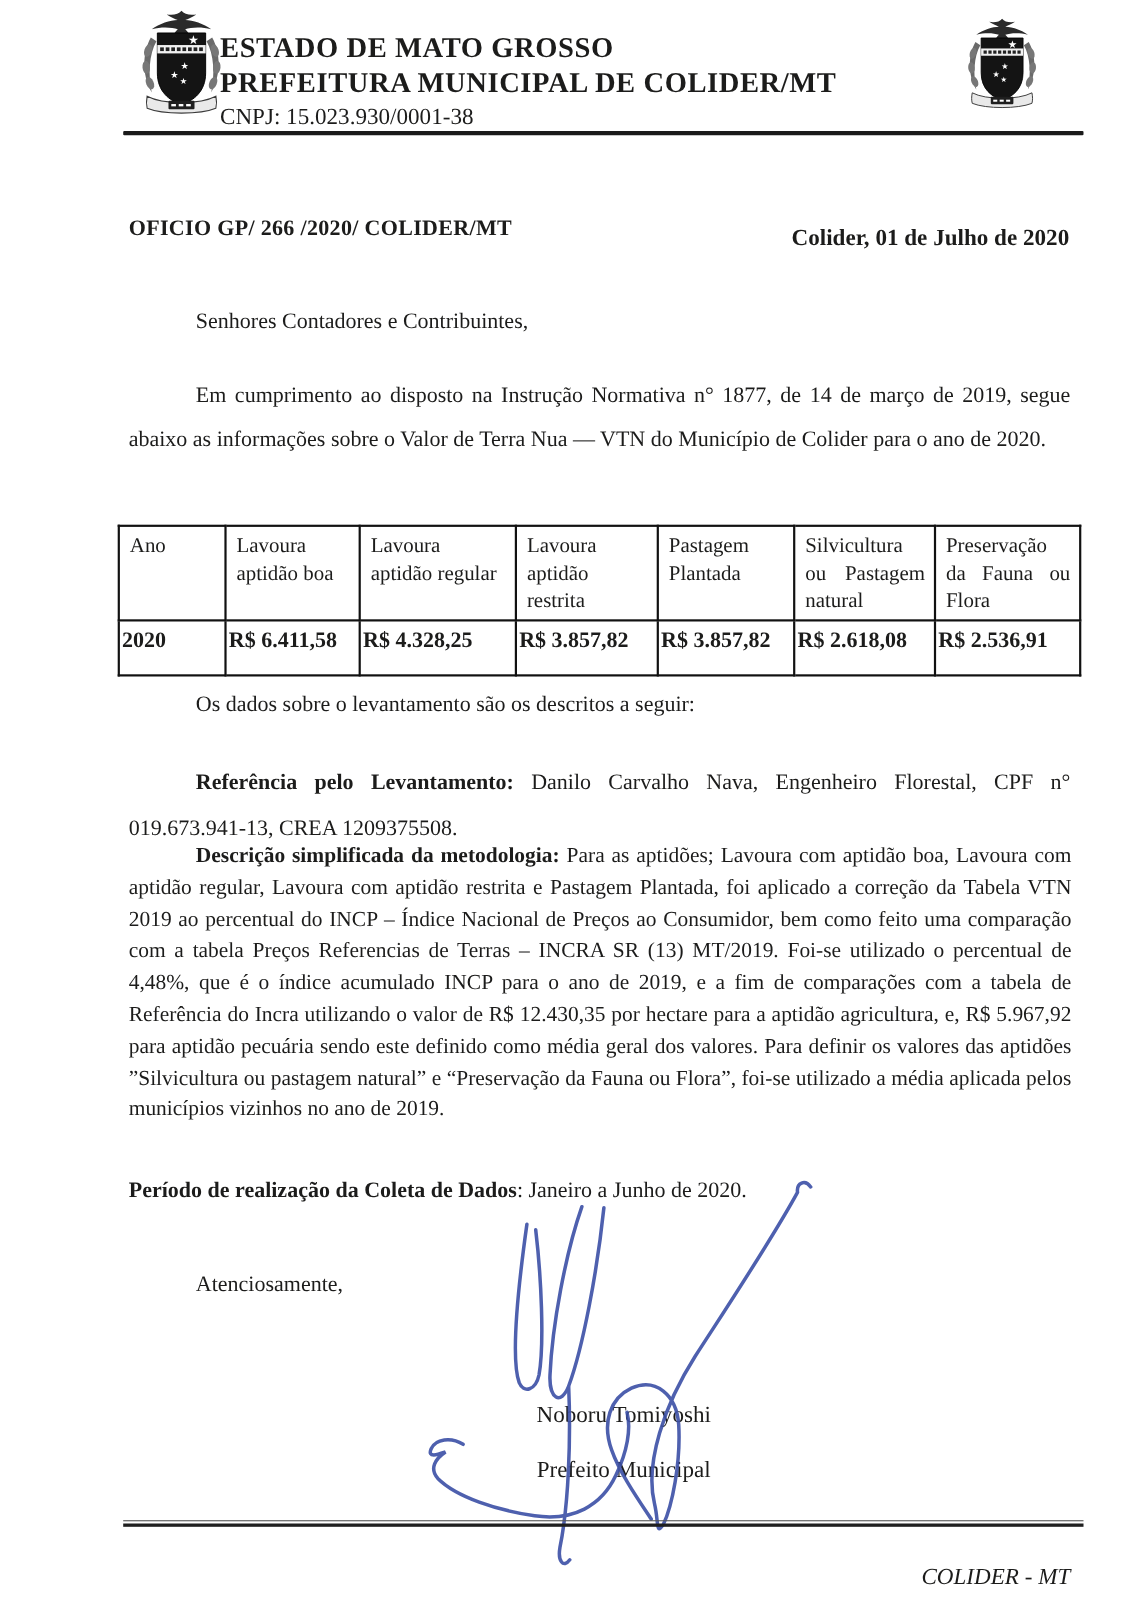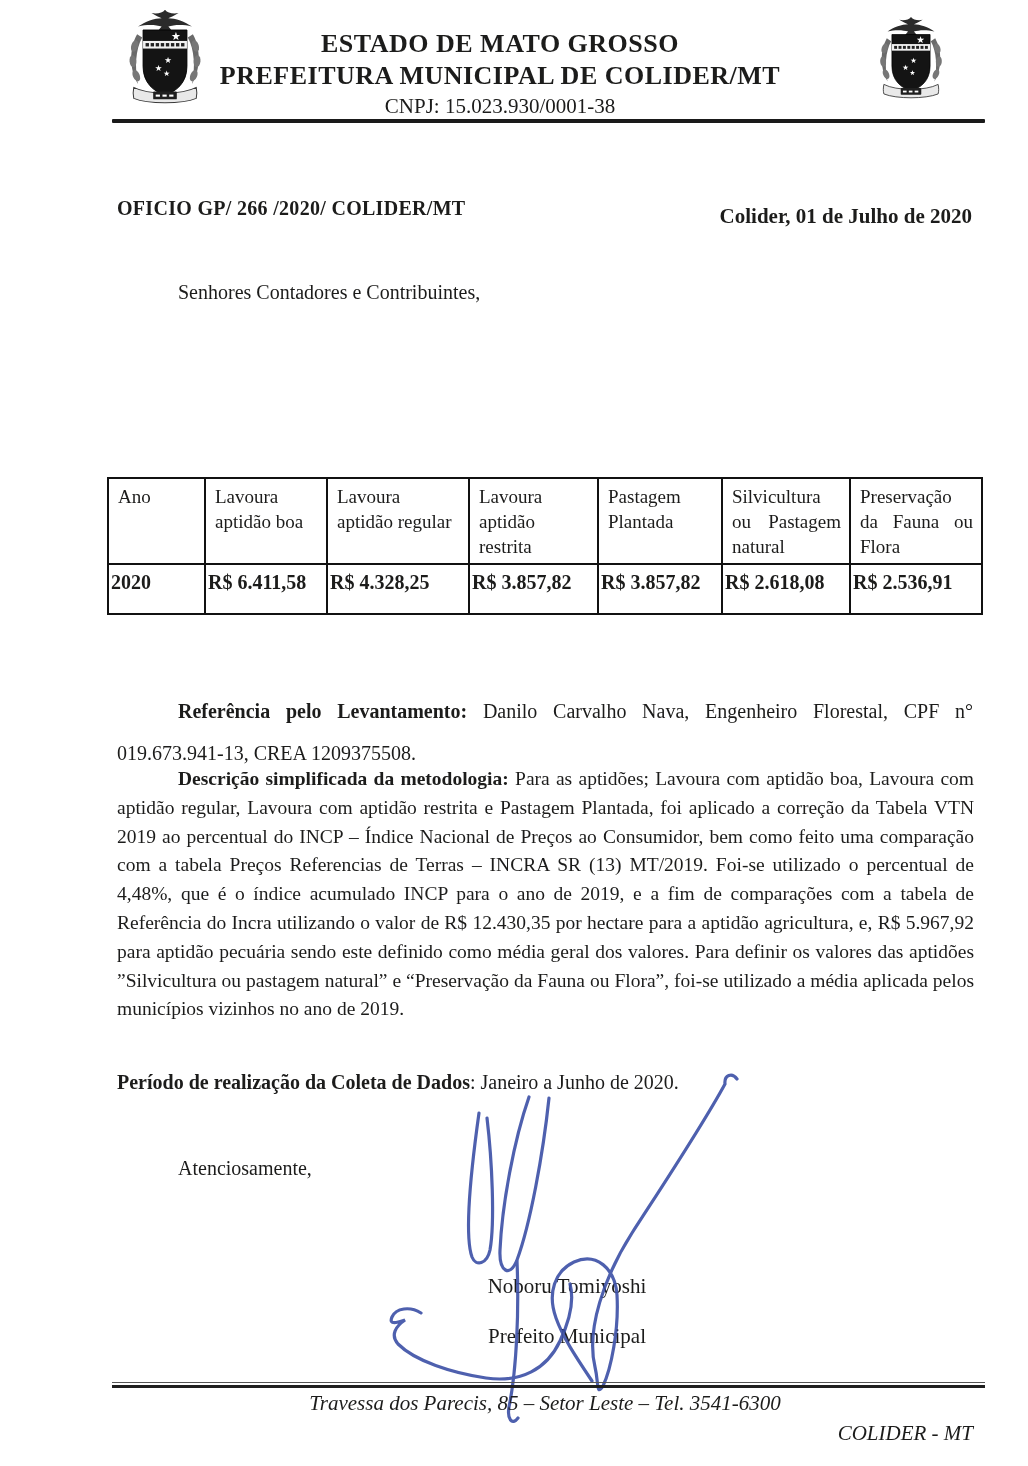--- a/index.html
+++ b/index.html
@@ -8,21 +8,20 @@
     width:1028px;height:1466px;
     background:#ffffff;
     font-family:"Liberation Serif","DejaVu Serif",serif;
     color:#1c1c1b;
     overflow:hidden;
   }
   
   .crest{position:absolute;}
   .header-text{
     position:absolute;left:200px;top:28px;width:600px;
-    text-align:center;
   }
   .h-state{font-size:26px;font-weight:bold;letter-spacing:.5px;line-height:32px;}
   .h-muni {font-size:26px;font-weight:bold;letter-spacing:.5px;line-height:32px;}
   .h-cnpj {font-size:21px;line-height:28px;}
   .header-rule{
     position:absolute;left:112px;top:119px;width:873px;height:4px;
     background:#1a1a1a;border-radius:1px;
   }
   
   .ref-line{position:absolute;left:117px;top:160px;font-size:20px;font-weight:bold;letter-spacing:.3px;margin-top:37px;}
@@ -128,20 +127,21 @@
     <div class="h-state">ESTADO DE MATO GROSSO</div>
     <div class="h-muni">PREFEITURA MUNICIPAL DE COLIDER/MT</div>
     <div class="h-cnpj">CNPJ: 15.023.930/0001-38</div>
   </div>
   <div class="header-rule"></div>
 
   <div class="ref-line">OFICIO GP/ 266 /2020/ COLIDER/MT</div>
   <div class="date-line">Colider, 01 de Julho de 2020</div>
 
   <div class="salutation">Senhores Contadores e Contribuintes,</div>
+  <div class="intro">Em cumprimento ao disposto na Instrução Normativa n° 1877, de 14 de março de 2019, segue abaixo as informações sobre o Valor de Terra Nua — VTN do Município de Colider para o ano de 2020.</div>
 
   <table class="vtn">
     <colgroup>
       <col style="width:97px">
         <col style="width:122px">
         <col style="width:142px">
       <col style="width:129px">
         <col style="width:124px">
         <col style="width:128px">
         <col style="width:132px">
@@ -161,20 +161,21 @@
       <td>R$ 6.411,58</td>
       <td>R$ 4.328,25</td>
       <td>R$ 3.857,82</td>
       <td>R$ 3.857,82</td>
       <td>R$ 2.618,08</td>
       <td>R$ 2.536,91</td>
     </tr>
   </tbody>
     </table>
 
+  <div class="note">Os dados sobre o levantamento são os descritos a seguir:</div>
 
   <div class="responsible"><span class="bold">Referência pelo Levantamento:</span><span> Danilo Carvalho Nava, Engenheiro Florestal, CPF n° 019.673.941-13, CREA 1209375508.</span></div>
 
   <div class="methodology"><span class="bold">Descrição simplificada da metodologia:</span><span> Para as aptidões; Lavoura com aptidão boa, Lavoura com aptidão regular, Lavoura com aptidão restrita e Pastagem Plantada, foi aplicado a correção da Tabela VTN 2019 ao percentual do INCP – Índice Nacional de Preços ao Consumidor, bem como feito uma comparação com a tabela Preços Referencias de Terras – INCRA SR (13) MT/2019. Foi-se utilizado o percentual de 4,48%, que é o índice acumulado INCP para o ano de 2019, e a fim de comparações com a tabela de Referência do Incra utilizando o valor de R$ 12.430,35 por hectare para a aptidão agricultura, e, R$ 5.967,92 para aptidão pecuária sendo este definido como média geral dos valores. Para definir os valores das aptidões ”Silvicultura ou pastagem natural” e “Preservação da Fauna ou Flora”, foi-se utilizado a média aplicada pelos municípios vizinhos no ano de 2019.</span></div>
 
   <div class="period"><span class="bold">Período de realização da Coleta de Dados</span><span>: Janeiro a Junho de 2020.</span></div>
 
   <div class="closing">Atenciosamente,</div>
 
   <div class="signer-name">Noboru Tomiyoshi</div>
@@ -189,16 +190,15 @@
 
       <path d="M517,1261 C519,1308 517,1368 509,1407 C507,1419 512,1426 518,1418"></path>
 
       <path d="M737,1079 C732,1072 724,1075 725,1084 C701,1128 661,1188 632,1233 C604,1277 586,1330 595,1367 C599,1384 596,1396 603,1386 C611,1369 619,1330 617,1295 C615,1268 596,1252 574,1262 C555,1271 547,1293 556,1318 C563,1338 578,1360 592,1381"></path>
 
       <path d="M421,1313 C410,1306 396,1308 392,1317 C388,1326 399,1322 405,1320 C396,1326 390,1335 398,1344 C415,1361 452,1373 486,1378 C521,1383 547,1369 560,1341 C570,1320 574,1299 570,1284"></path>
     </g>
   </svg>
 
   <div class="footer-rule"></div>
-  <div class="footer-address">Travessa dos Parecis, 85 – Setor Leste –  Tel. 3541-6300</div>
   <div class="footer-city">COLIDER - MT</div>
 
 </div>
 
 </body></html>

